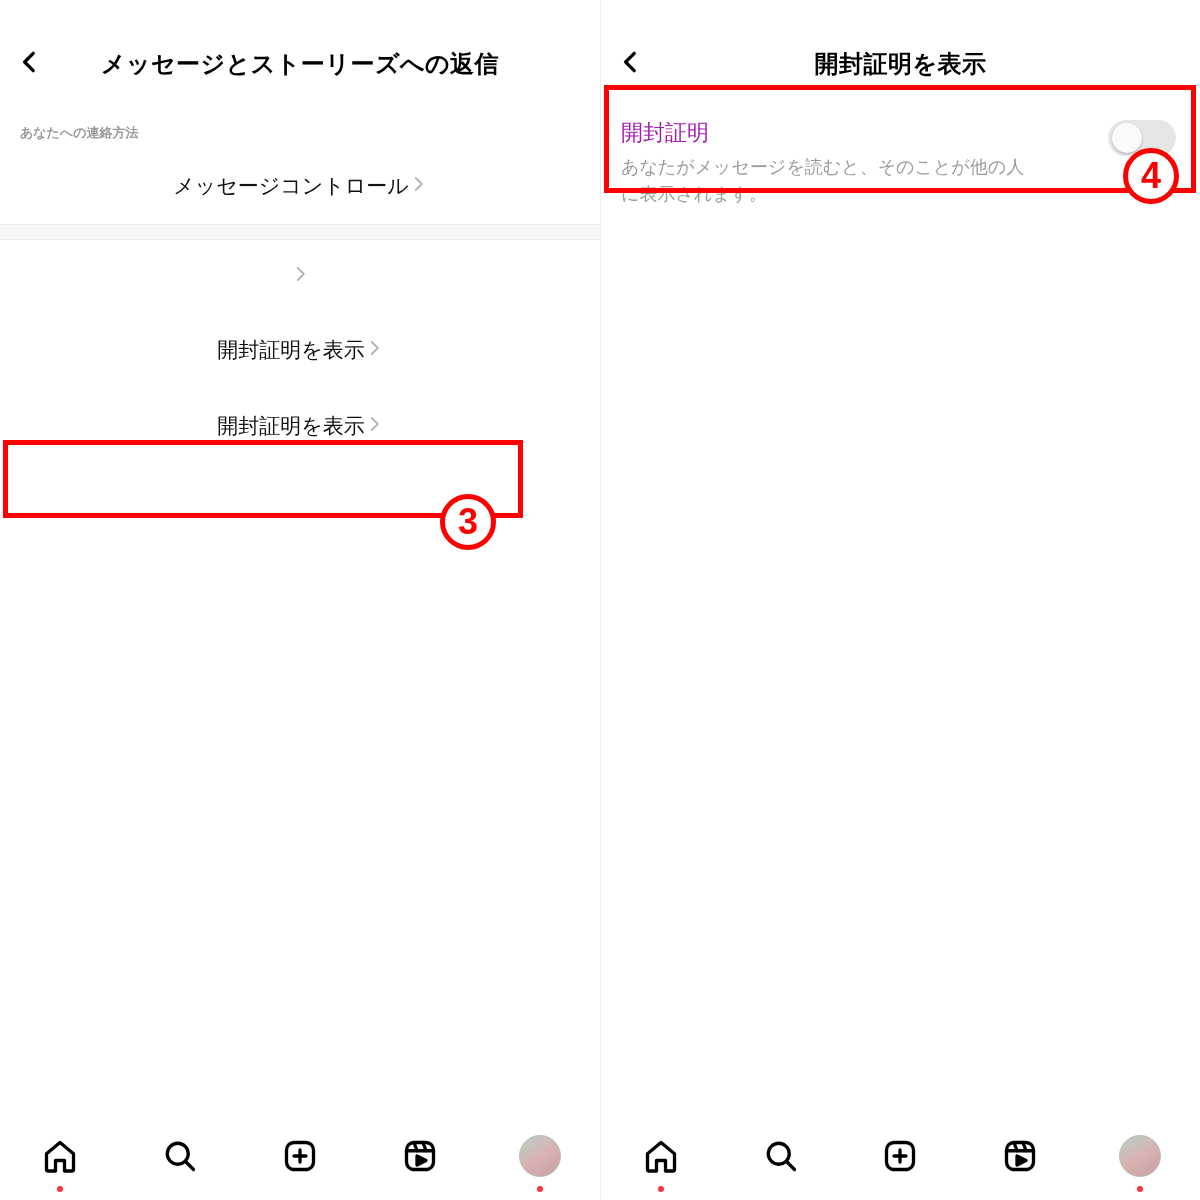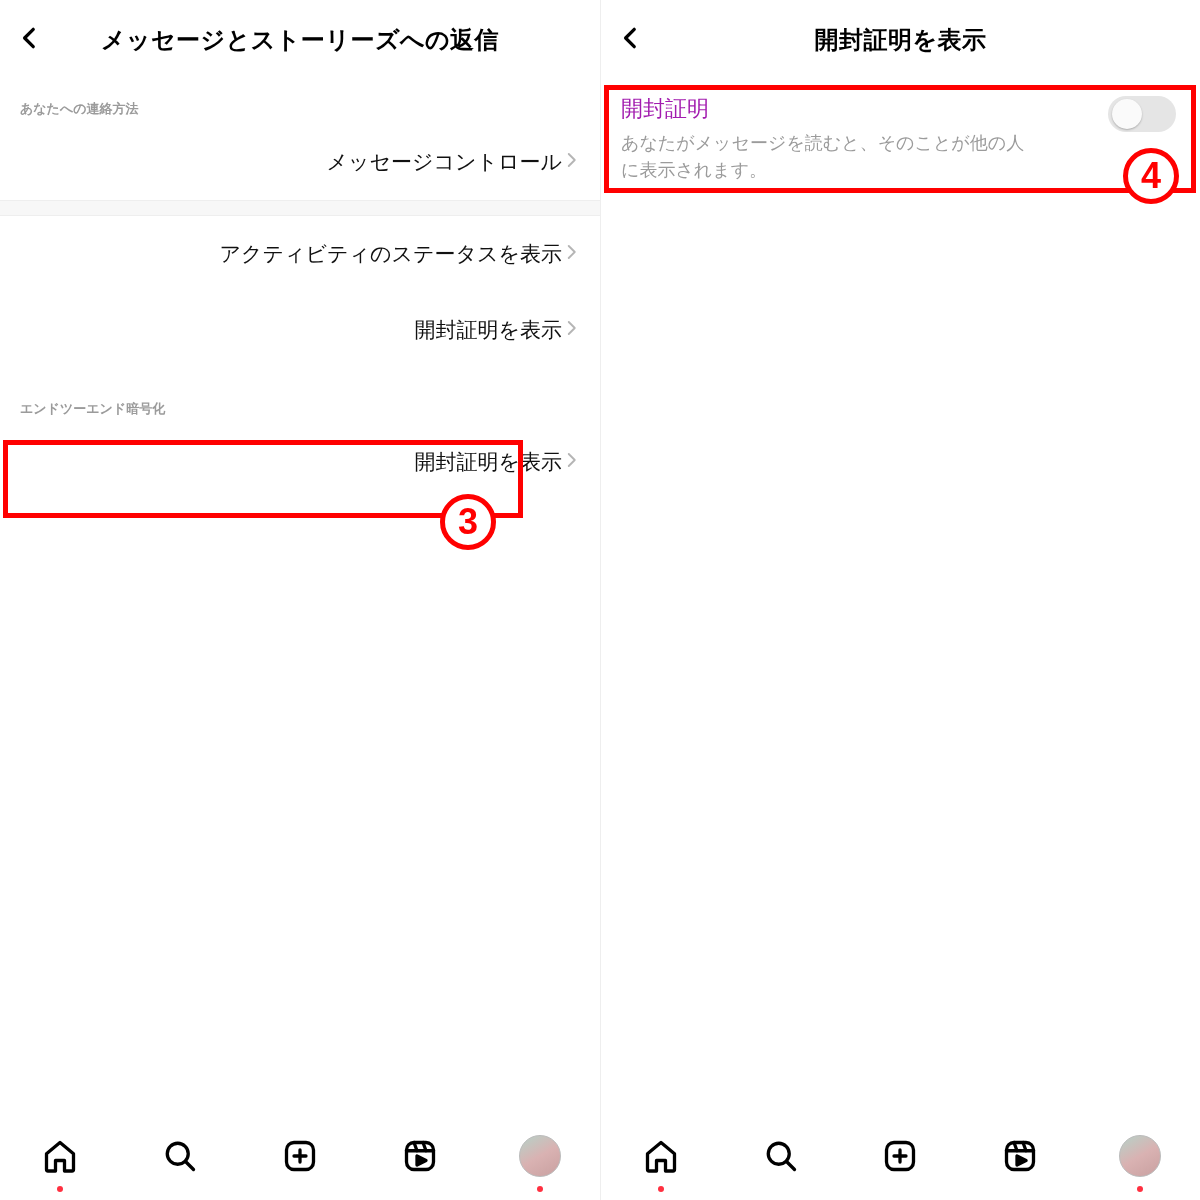--- a/index.html
+++ b/index.html
@@ -30,20 +30,21 @@
   .screen + .screen { border-left: 1px solid #eee; }
 
   
   .header {
     width: 100%;
     padding: 24px 16px 22px 16px;
     display: flex;
     align-items: flex-start;
     justify-content: center;
     position: relative;
+    margin-top: 24px;
   }
   .header .title {
     font-size: 24px;
     font-weight: 700;
     letter-spacing: 0.5px;
     color: #000;
   }
   .back {
     position: absolute;
     left: 12px;
@@ -61,21 +62,21 @@
     font-size: 13px;
     font-weight: 600;
     color: #9b9b9b;
     padding: 22px 20px 6px 20px;
   }
 
   
   .row {
     display: flex;
     align-items: center;
-    justify-content: flex-end;
+    justify-content: center;
     padding: 24px 20px;
     font-size: 21px;
     color: #111;
   }
   .row .chev { color: #b5b5b5; }
 
   .divider {
     height: 16px;
     background: #f7f7f7;
     border-top: 1px solid #eee;
@@ -204,38 +205,36 @@
             <polyline points="9 4 17 12 9 20"></polyline>
           </svg>
       </span>
     </div>
 
 
     <div class="divider"></div>
 
 
     <div class="row">
-      <span>アクティビティのステータスを表示</span>
       <span class="chev">
         <svg width="18" height="18" viewBox="0 0 24 24" fill="none" stroke="#b5b5b5" stroke-width="2.5" stroke-linecap="round" stroke-linejoin="round">
             <polyline points="9 4 17 12 9 20"></polyline>
           </svg>
       </span>
     </div>
 
     <div class="row">
       <span>開封証明を表示</span>
       <span class="chev">
         <svg width="18" height="18" viewBox="0 0 24 24" fill="none" stroke="#b5b5b5" stroke-width="2.5" stroke-linecap="round" stroke-linejoin="round">
             <polyline points="9 4 17 12 9 20"></polyline>
           </svg>
       </span>
     </div>
 
-    <div class="section-head" style="padding-top:32px">エンドツーエンド暗号化</div>
 
     <div class="row">
       <span>開封証明を表示</span>
       <span class="chev">
         <svg width="18" height="18" viewBox="0 0 24 24" fill="none" stroke="#b5b5b5" stroke-width="2.5" stroke-linecap="round" stroke-linejoin="round">
             <polyline points="9 4 17 12 9 20"></polyline>
           </svg>
       </span>
     </div>
 

